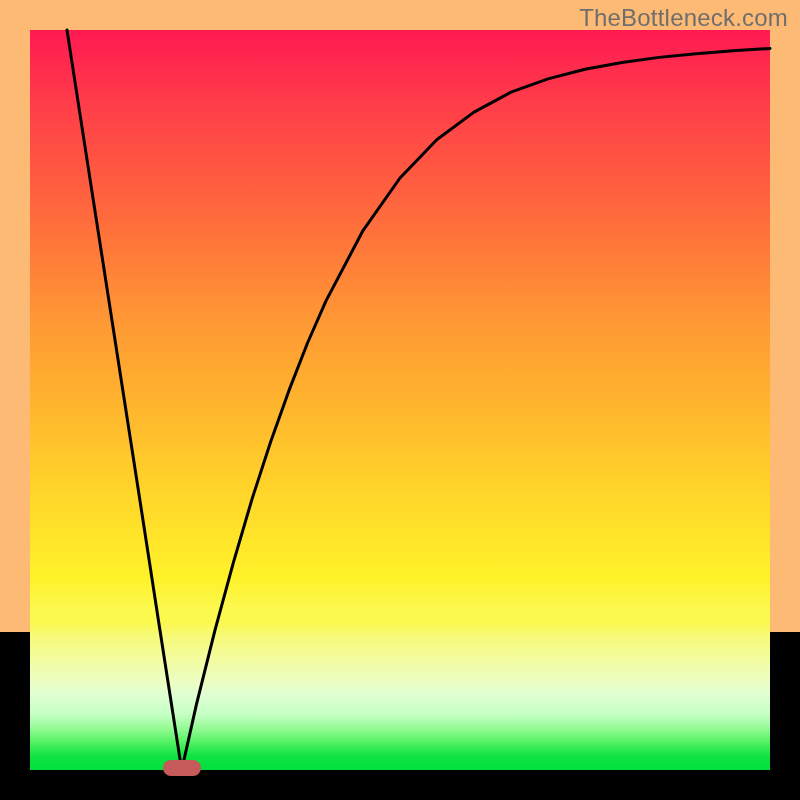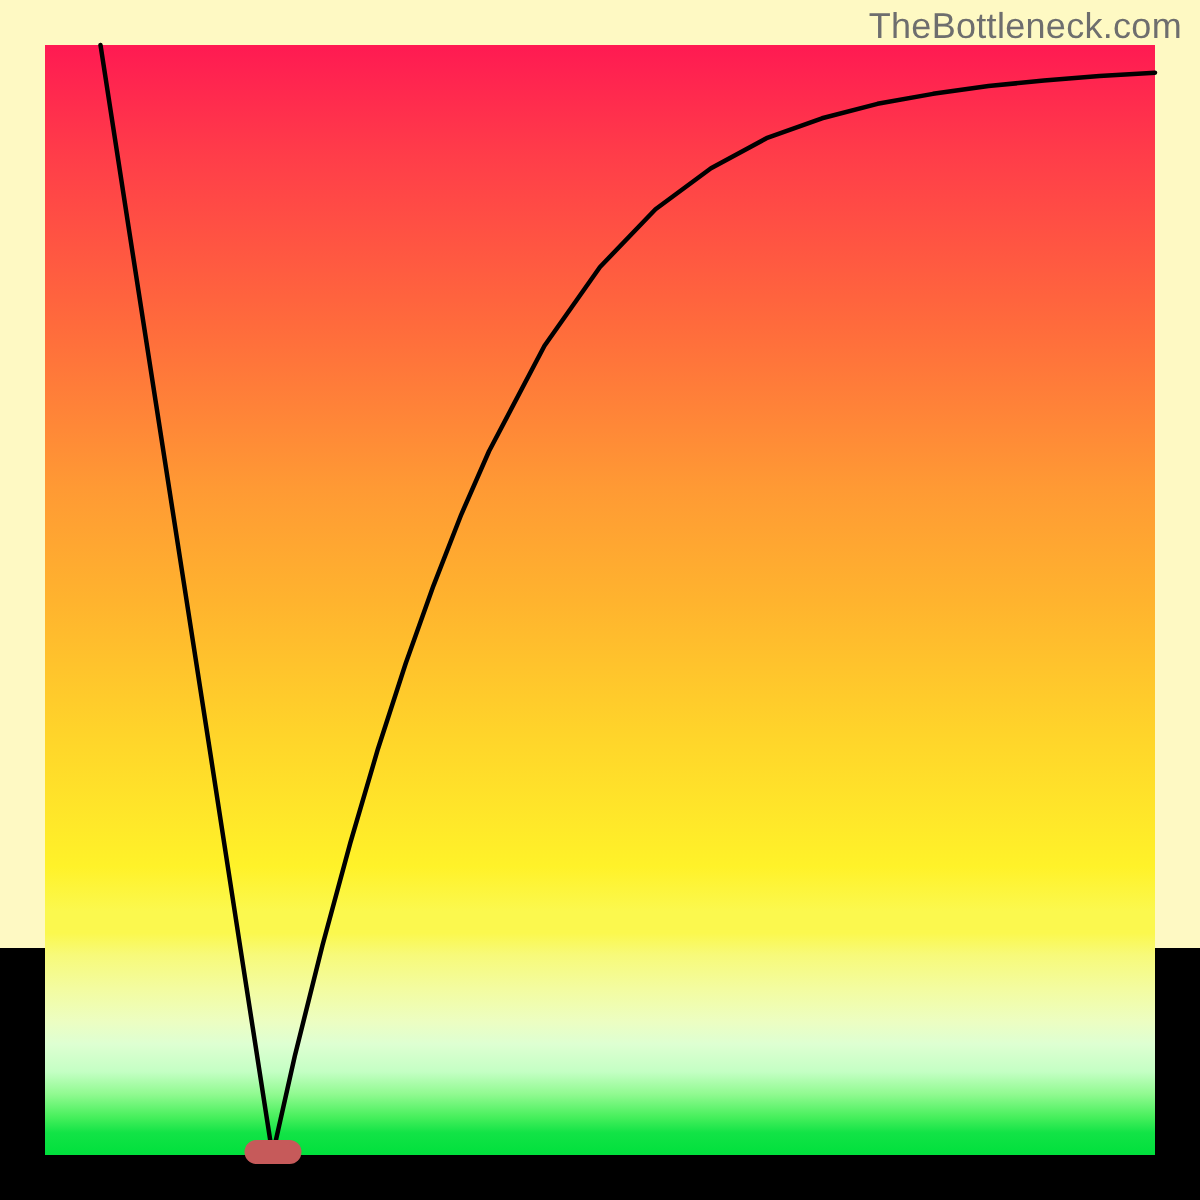--- a/index.html
+++ b/index.html
@@ -8,21 +8,21 @@
     width: 800px;
     height: 800px;
     background: #000;
     overflow: hidden;
     font-family: Arial, Helvetica, sans-serif;
   }
   .frame {
     position: relative;
     width: 800px;
     height: 632px;
-    background: #fef9c3;
+    background: #fdba74;
   }
   .plot-area {
     position: absolute;
     left: 30px;
     top: 30px;
     width: 740px;
     height: 740px;
     
     background: linear-gradient(
       to bottom,

